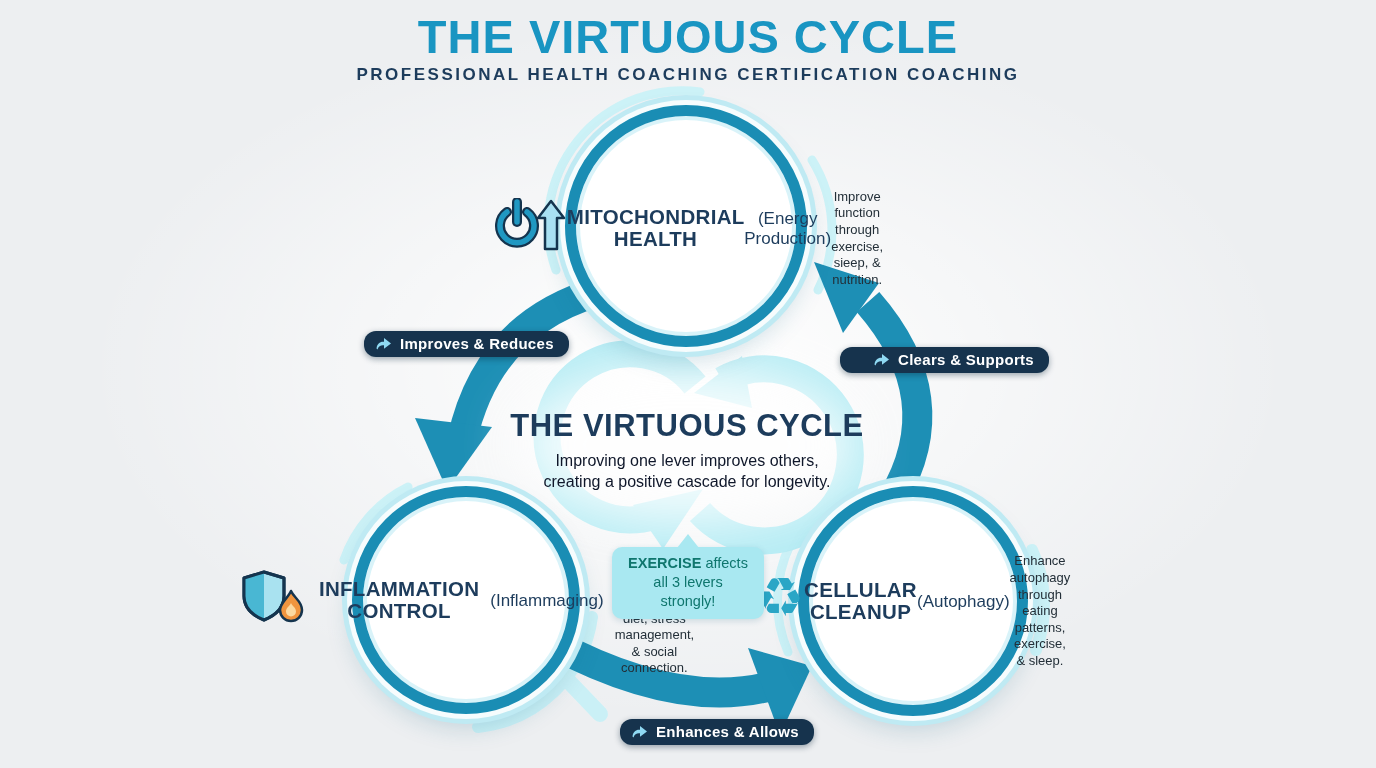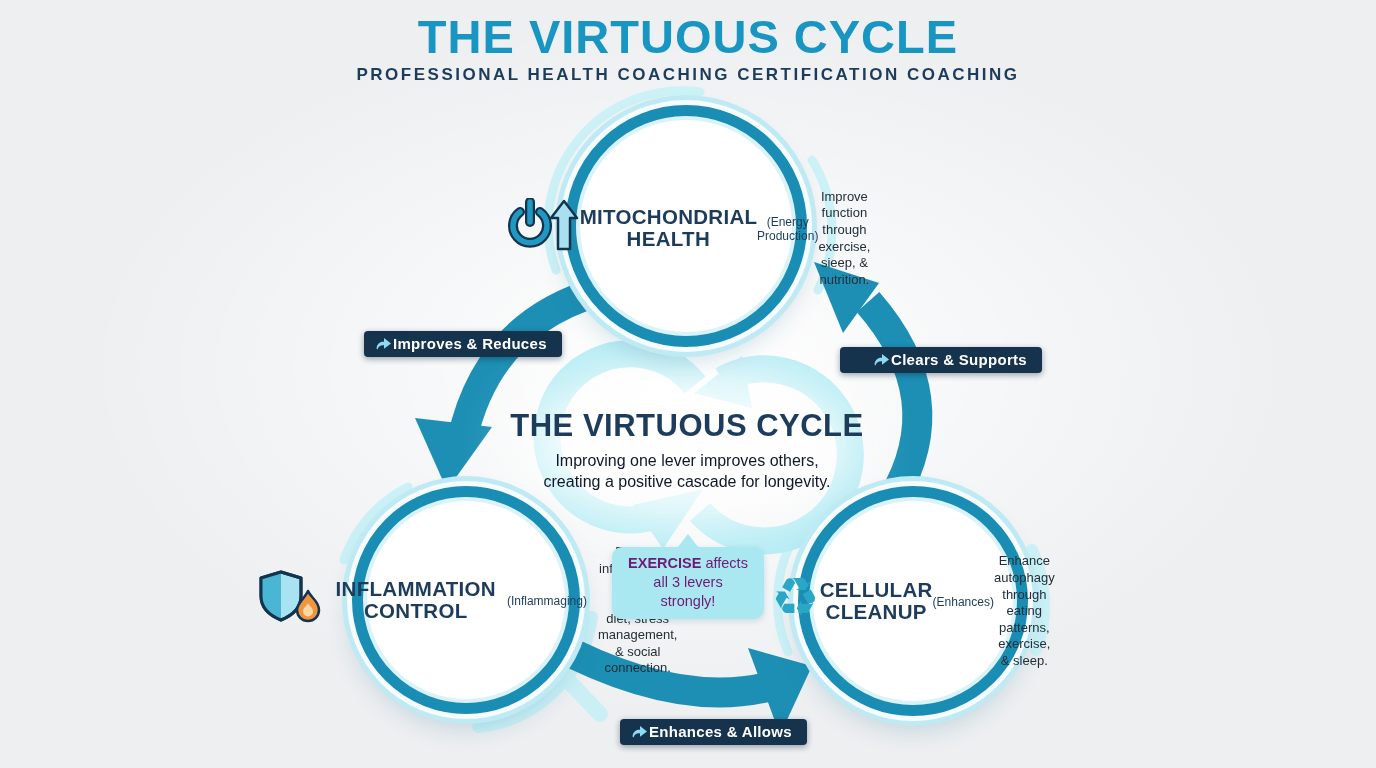--- a/index.html
+++ b/index.html
@@ -29,21 +29,21 @@
   
   .center-block {
     position:absolute; left:467px; top:408px; width:440px; text-align:center; z-index:2;
   }
   .center-title { font-size:31px; font-weight:800; color:#1d3c5c; letter-spacing:0.5px; }
   .center-desc { margin-top:6px; font-size:16px; font-weight:500; color:#0f172a; line-height:1.32; }
   
   .callout {
     position:absolute; left:612px; top:547px; width:152px; z-index:5;
     background:#a9e8f1; border-radius:10px; padding:7px 14px 8px;
-    text-align:center; font-size:14.5px; color:#701a75; line-height:1.32;
+    text-align:center; font-size:14.5px; color:#0f766e; line-height:1.32;
     box-shadow:0 2px 6px rgba(30,100,130,.18);
   }
   .callout-tail {
     position:absolute; top:-13px; left:calc(50% - 11px);
     width:0; height:0;
     border-left:11px solid transparent; border-right:11px solid transparent;
     border-bottom:14px solid #a9e8f1;
   }
   .callout b { font-weight:800; }
   
@@ -53,27 +53,27 @@
     box-shadow:0 0 0 5px #f6fcfd, 0 0 0 10px #bfeaf3, 0 12px 26px rgba(20,100,130,.22),
                inset 0 0 0 4px rgba(185,233,244,.55);
     display:flex; flex-direction:row; align-items:center; justify-content:center;
     text-align:center;
   }
   .node-top   { left:565px; top:105px; width:242px; height:242px; padding:10px 14px 6px; }
   .node-left  { left:352px; top:486px; width:228px; height:228px; padding:8px 12px;gap:11px; }
   .node-right { left:798px; top:486px; width:230px; height:230px; padding:8px 12px; }
   .node-icon { height:54px; display:flex; align-items:center; justify-content:center; margin-bottom:6px; }
   .node-title { font-size:20.5px; font-weight:800; color:#1d3c5c; line-height:1.08; letter-spacing:0.3px; }
-  .node-subtitle { font-size:12px; font-weight:500; color:#1d3c5c; margin-top:2px; }
+  .node-subtitle { font-size:17px; font-weight:500; color:#1d3c5c; margin-top:2px; }
   .node-desc { font-size:13px; font-weight:500; color:#232f38; line-height:1.28; margin-top:21px; }
   .recycle-glyph { font-size:54px; line-height:0.9; color:#2aa6c6; font-family:"DejaVu Sans", sans-serif; }
   
   .badge {
-    position:absolute; z-index:5; display:flex; align-items:center; 
-    background:#16334d; color:#ffffff; border-radius:4px;
+    position:absolute; z-index:5; display:flex; align-items:center; gap:7px;
+    background:#16334d; color:#ffffff; border-radius:12px;
     padding:4px 15px 5px 10px; font-size:15px; font-weight:700; letter-spacing:0.3px;
     box-shadow:0 2px 6px rgba(8,35,55,.4);
     white-space:nowrap;
   }
   .badge-improves { left:364px; top:331px; }
   .badge-clears   { left:840px; top:347px;padding-left:32px; }
   .badge-enhances { left:602px; top:719px;margin-left:18px; }
   .badge svg { display:block; }
 </style>
 </head>
@@ -167,21 +167,21 @@
   <div class="node-title">INFLAMMATION CONTROL</div>
   <div class="node-subtitle">(Inflammaging)</div>
   <div class="node-desc">Reduce inflammaging through exercise, diet, stress management, &amp; social connection.</div>
 </div>
 
 <div class="node node-right">
   <div class="node-icon">
     <span class="recycle-glyph">♻</span>
   </div>
   <div class="node-title">CELLULAR CLEANUP</div>
-  <div class="node-subtitle">(Enhances)</div>
+  <div class="node-subtitle">(Autophagy)</div>
   <div class="node-desc">Enhance autophagy through eating patterns, exercise, &amp; sleep.</div>
 </div>
 
 <div class="badge badge-improves">
   <span>
     <svg width="19" height="15" viewBox="0 0 19 15">
       <path d="M2.5 12.5 C3 7.5 6.5 5.2 10 5.8 L10 2 L17 7.6 L10 12.8 L10 9.2 C7 8.8 4.5 10 3.5 13.4 Z" fill="#8fd9f2"></path>
     </svg>
   </span>
   <span>Improves &amp; Reduces</span>

